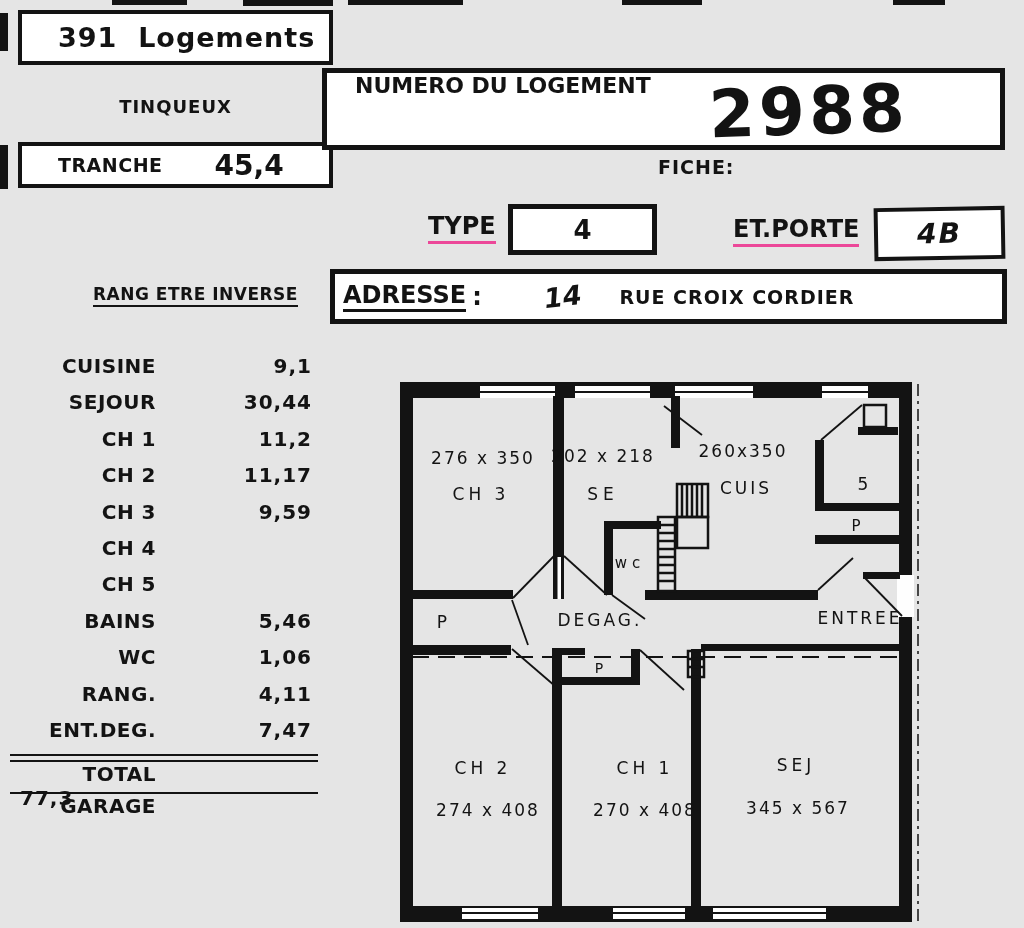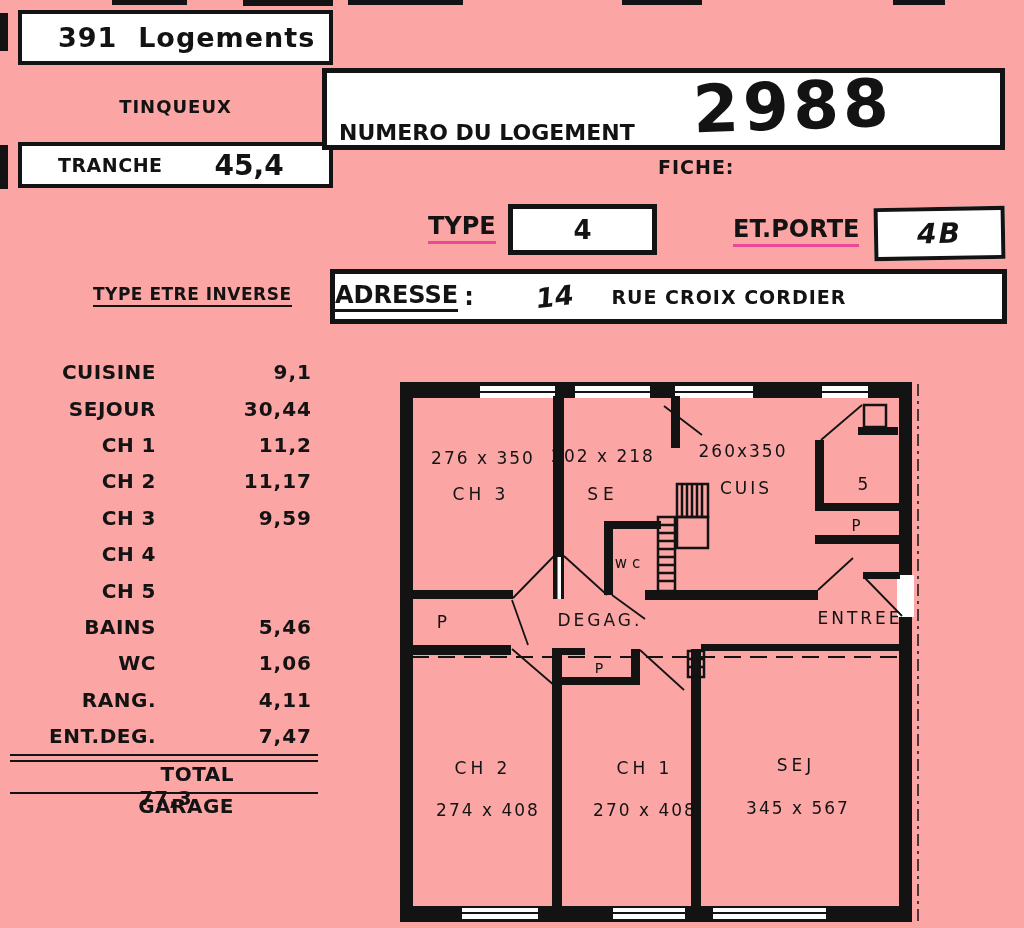--- a/index.html
+++ b/index.html
@@ -1,19 +1,19 @@
 <!DOCTYPE html>
 <html><head>
 <meta charset="utf-8">
 <style>
   * { box-sizing: border-box; margin: 0; padding: 0; }
   body { background: #888; font-family: "DejaVu Sans", sans-serif; }
   .page {
     position: relative; width: 1024px; height: 928px;
-    background: #fca5a5; color: #131313; overflow: hidden;
+    background: #e5e5e5; color: #131313; overflow: hidden;
     font-family: "DejaVu Sans", sans-serif;
   }
   .abs { position: absolute; }
 
   
   .artifact { position: absolute; background: #131313; }
 
   
   .box { position: absolute; border: 4px solid #131313; background: #fff; }
   .box-logements { left: 18px; top: 10px; width: 315px; height: 55px;
@@ -23,21 +23,21 @@
 
   .tinqueux { left: 18px; top: 96px; width: 315px; text-align: center;
     font-size: 18px; font-weight: bold; letter-spacing: 1px; }
 
   .box-tranche { left: 18px; top: 142px; width: 315px; height: 46px;
     display: flex; align-items: center; padding-left: 36px; }
   .box-tranche .t-label { font-size: 19px; font-weight: bold; letter-spacing: 0.5px; }
   .box-tranche .t-value { font-size: 28px; font-weight: bold; margin-left: 52px; }
 
   .box-numero { left: 322px; top: 68px; width: 683px; height: 82px; border-width: 5px;
-    display: flex; align-items: flex-end; padding-left: 12px; }
+    display: flex; align-items: flex-start; padding-left: 28px; }
   .box-numero .n-label { font-size: 22px; font-weight: bold; }
   .box-numero .n-value { font-size: 66px; font-weight: 900; letter-spacing: 4px;
     margin-left: 58px; transform: rotate(-2deg); font-family: "DejaVu Sans", sans-serif; }
 
   .fiche { left: 658px; top: 156px; font-size: 19px; font-weight: bold; letter-spacing: 1px; }
 
   .ul { border-bottom: 3px solid #ec4899; padding-bottom: 1px; }
   .type-label { left: 428px; top: 212px; font-size: 24px; font-weight: bold; }
   .box-type { left: 508px; top: 204px; width: 149px; height: 51px; border-width: 5px;
     display: flex; align-items: center; justify-content: center;
@@ -45,30 +45,30 @@
   .etporte-label { left: 733px; top: 215px; font-size: 24px; font-weight: bold; }
   .box-etporte { left: 874px; top: 207px; width: 131px; height: 53px;
     display: flex; align-items: center; justify-content: center;
     font-size: 28px; font-weight: 600; font-style: italic; letter-spacing: 2px;
     transform: rotate(-1deg); }
 
   .inverse { left: 93px; top: 284px; font-size: 17px; font-weight: bold;
     letter-spacing: 0.5px; border-bottom: 2.5px solid #131313; padding-bottom: 1px; }
 
   .box-adresse { left: 330px; top: 269px; width: 677px; height: 55px; border-width: 5px;
-    display: flex; align-items: center; }
+    display: flex; align-items: center; padding-left: 8px; }
   .box-adresse .a-label { font-size: 24px; font-weight: bold; border-bottom: 3px solid #131313; }
   .box-adresse .a-colon { font-size: 24px; font-weight: bold; margin-left: 6px; }
   .box-adresse .a-num { font-size: 27px; font-style: italic; font-weight: 600;
     margin-left: 62px; transform: rotate(-7deg); }
   .box-adresse .a-street { font-size: 19px; font-weight: bold; letter-spacing: 1px; margin-left: 38px; }
 
   
   .room-table { left: 20px; top: 354px; width: 292px; }
-  .rt-row { display: flex; align-items: center; height: 36.4px; }
+  .rt-row { display: flex; align-items: flex-start; height: 36.4px; }
   .rt-label { width: 136px; text-align: right; font-size: 20px; font-weight: bold; letter-spacing: 0.5px; }
   .rt-value { flex: 1; text-align: right; font-size: 20px; font-weight: bold; letter-spacing: 1px; }
   .rt-dline { width: 308px; margin-left: -10px; height: 8px;
     border-top: 2.5px solid #131313; border-bottom: 2.5px solid #131313; }
   .rt-sline { width: 308px; margin-left: -10px; border-top: 2.5px solid #131313; }
   .rt-row.short { height: 30px; flex-direction: column; }
 
   
   .plan { left: 398px; top: 378px; width: 524px; height: 548px; }
   .plan svg { width: 100%; height: 100%; }
@@ -104,21 +104,21 @@
   </div>
 
   <div class="abs fiche">FICHE:</div>
 
   <div class="abs type-label ul">TYPE</div>
   <div class="box box-type">4</div>
 
   <div class="abs etporte-label ul">ET.PORTE</div>
   <div class="box box-etporte">4B</div>
 
-  <div class="abs inverse">TYPE ETRE INVERSE</div>
+  <div class="abs inverse">RANG ETRE INVERSE</div>
 
   <div class="box box-adresse">
     <span class="a-label">ADRESSE</span>
     <span class="a-colon">:</span>
     <span class="a-num">14</span>
     <span class="a-street">RUE CROIX CORDIER</span>
   </div>
 
   <div class="abs room-table">
     <div class="rt-row">

